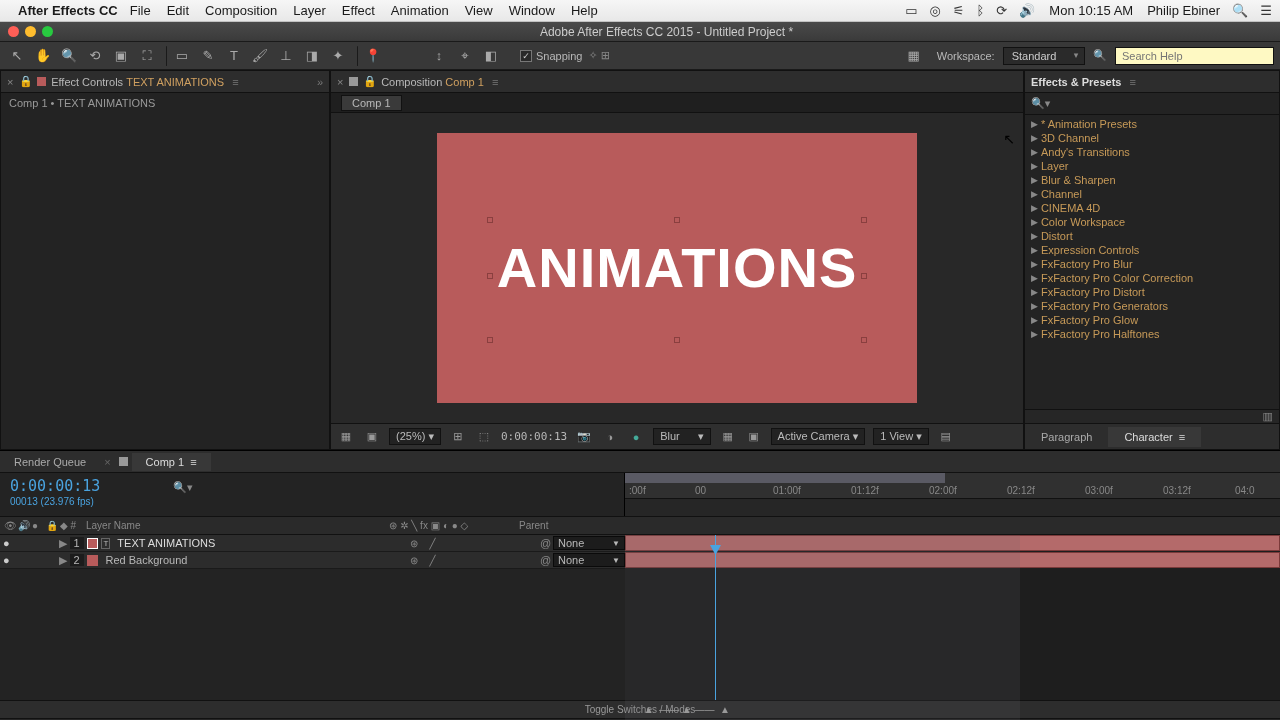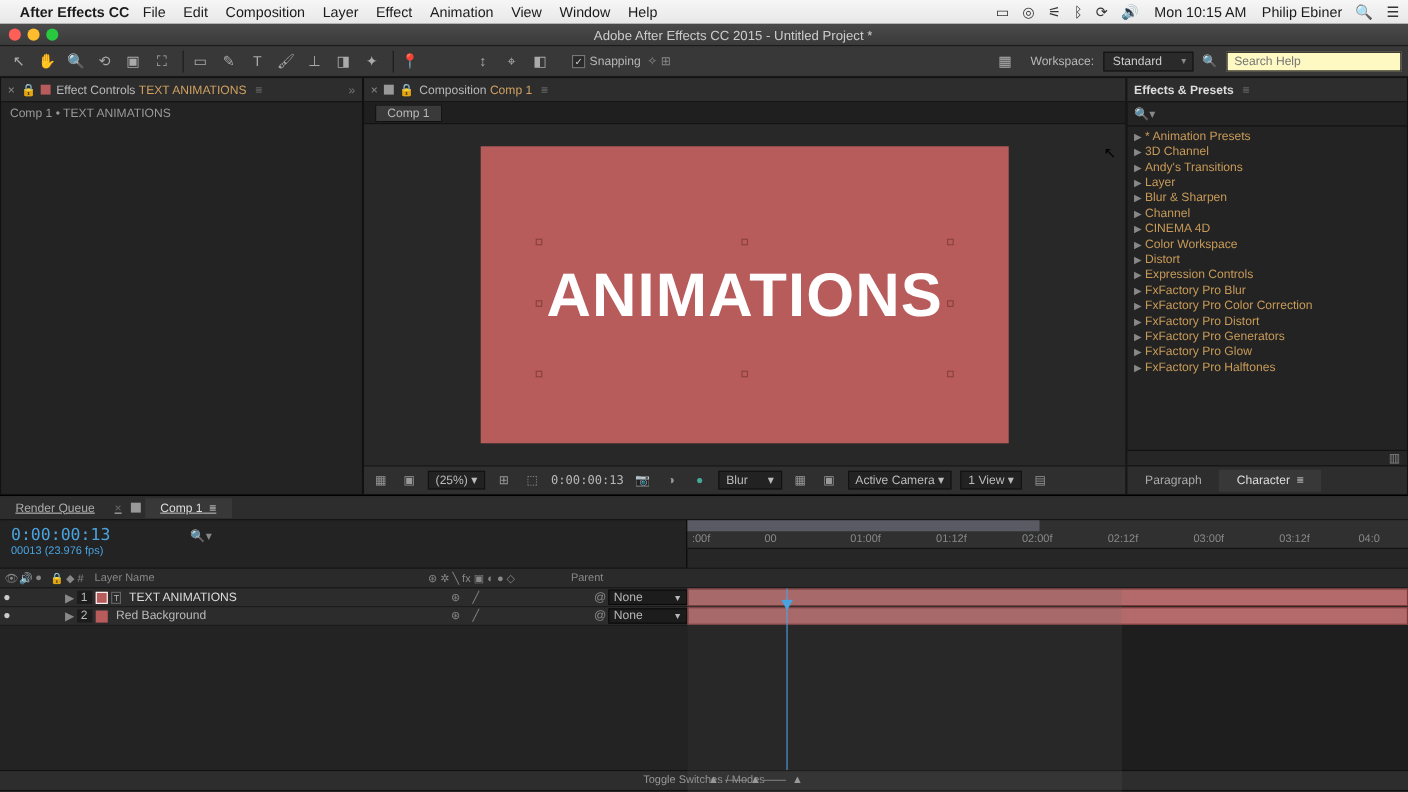--- a/index.html
+++ b/index.html
@@ -59,21 +59,21 @@
 .search-row .mag { color:#888; margin-right:4px; }
 .effects-list { flex:1; overflow-y:auto; padding:2px 0; }
 .eff-item { display:flex; align-items:center; padding:1px 6px; font-size:11px; color:#bfa070; }
 .eff-item .tw { color:#888; margin-right:3px; font-size:9px;}
 .para-char { height:26px; background:#2d2d2d; border-top:1px solid #111; display:flex; align-items:center; }
 .pc-tab { padding:4px 16px; color:#aaa; font-size:11px; }
 .pc-tab.active { background:#383838; color:#ddd; }
 
 
 .timeline { height: 268px; display:flex; flex-direction:column; border-top:1px solid #000;}
-.tl-tabs { height:22px; background:#2d2d2d; display:flex; align-items:center; border-bottom:1px solid #111;text-decoration:underline;}
+.tl-tabs { height:22px; background:#2d2d2d; display:flex; align-items:center; border-bottom:1px solid #111;}
 .tl-tabs .ttab { padding:3px 14px; font-size:11px; color:#aaa; }
 .tl-tabs .ttab.active { background:#383838; color:#ddd;}
 .tl-header { height:44px; display:flex; border-bottom:1px solid #111;}
 .tl-left { width:625px; display:flex; flex-direction:column; border-right:1px solid #000;}
 .tl-time { padding:4px 10px; }
 .tl-time .tc { color:#4aa3df; font-size:15px; font-family:monospace; }
 .tl-time .fr { color:#4aa3df; font-size:10px; }
 .tl-right { flex:1; background:#262626; position:relative; }
 .ruler { height:26px; position:relative; background:#303030; border-bottom:1px solid #111;}
 .workarea { position:absolute; top:0; height:10px; left:0; width:320px; background:#5a5a64; }

